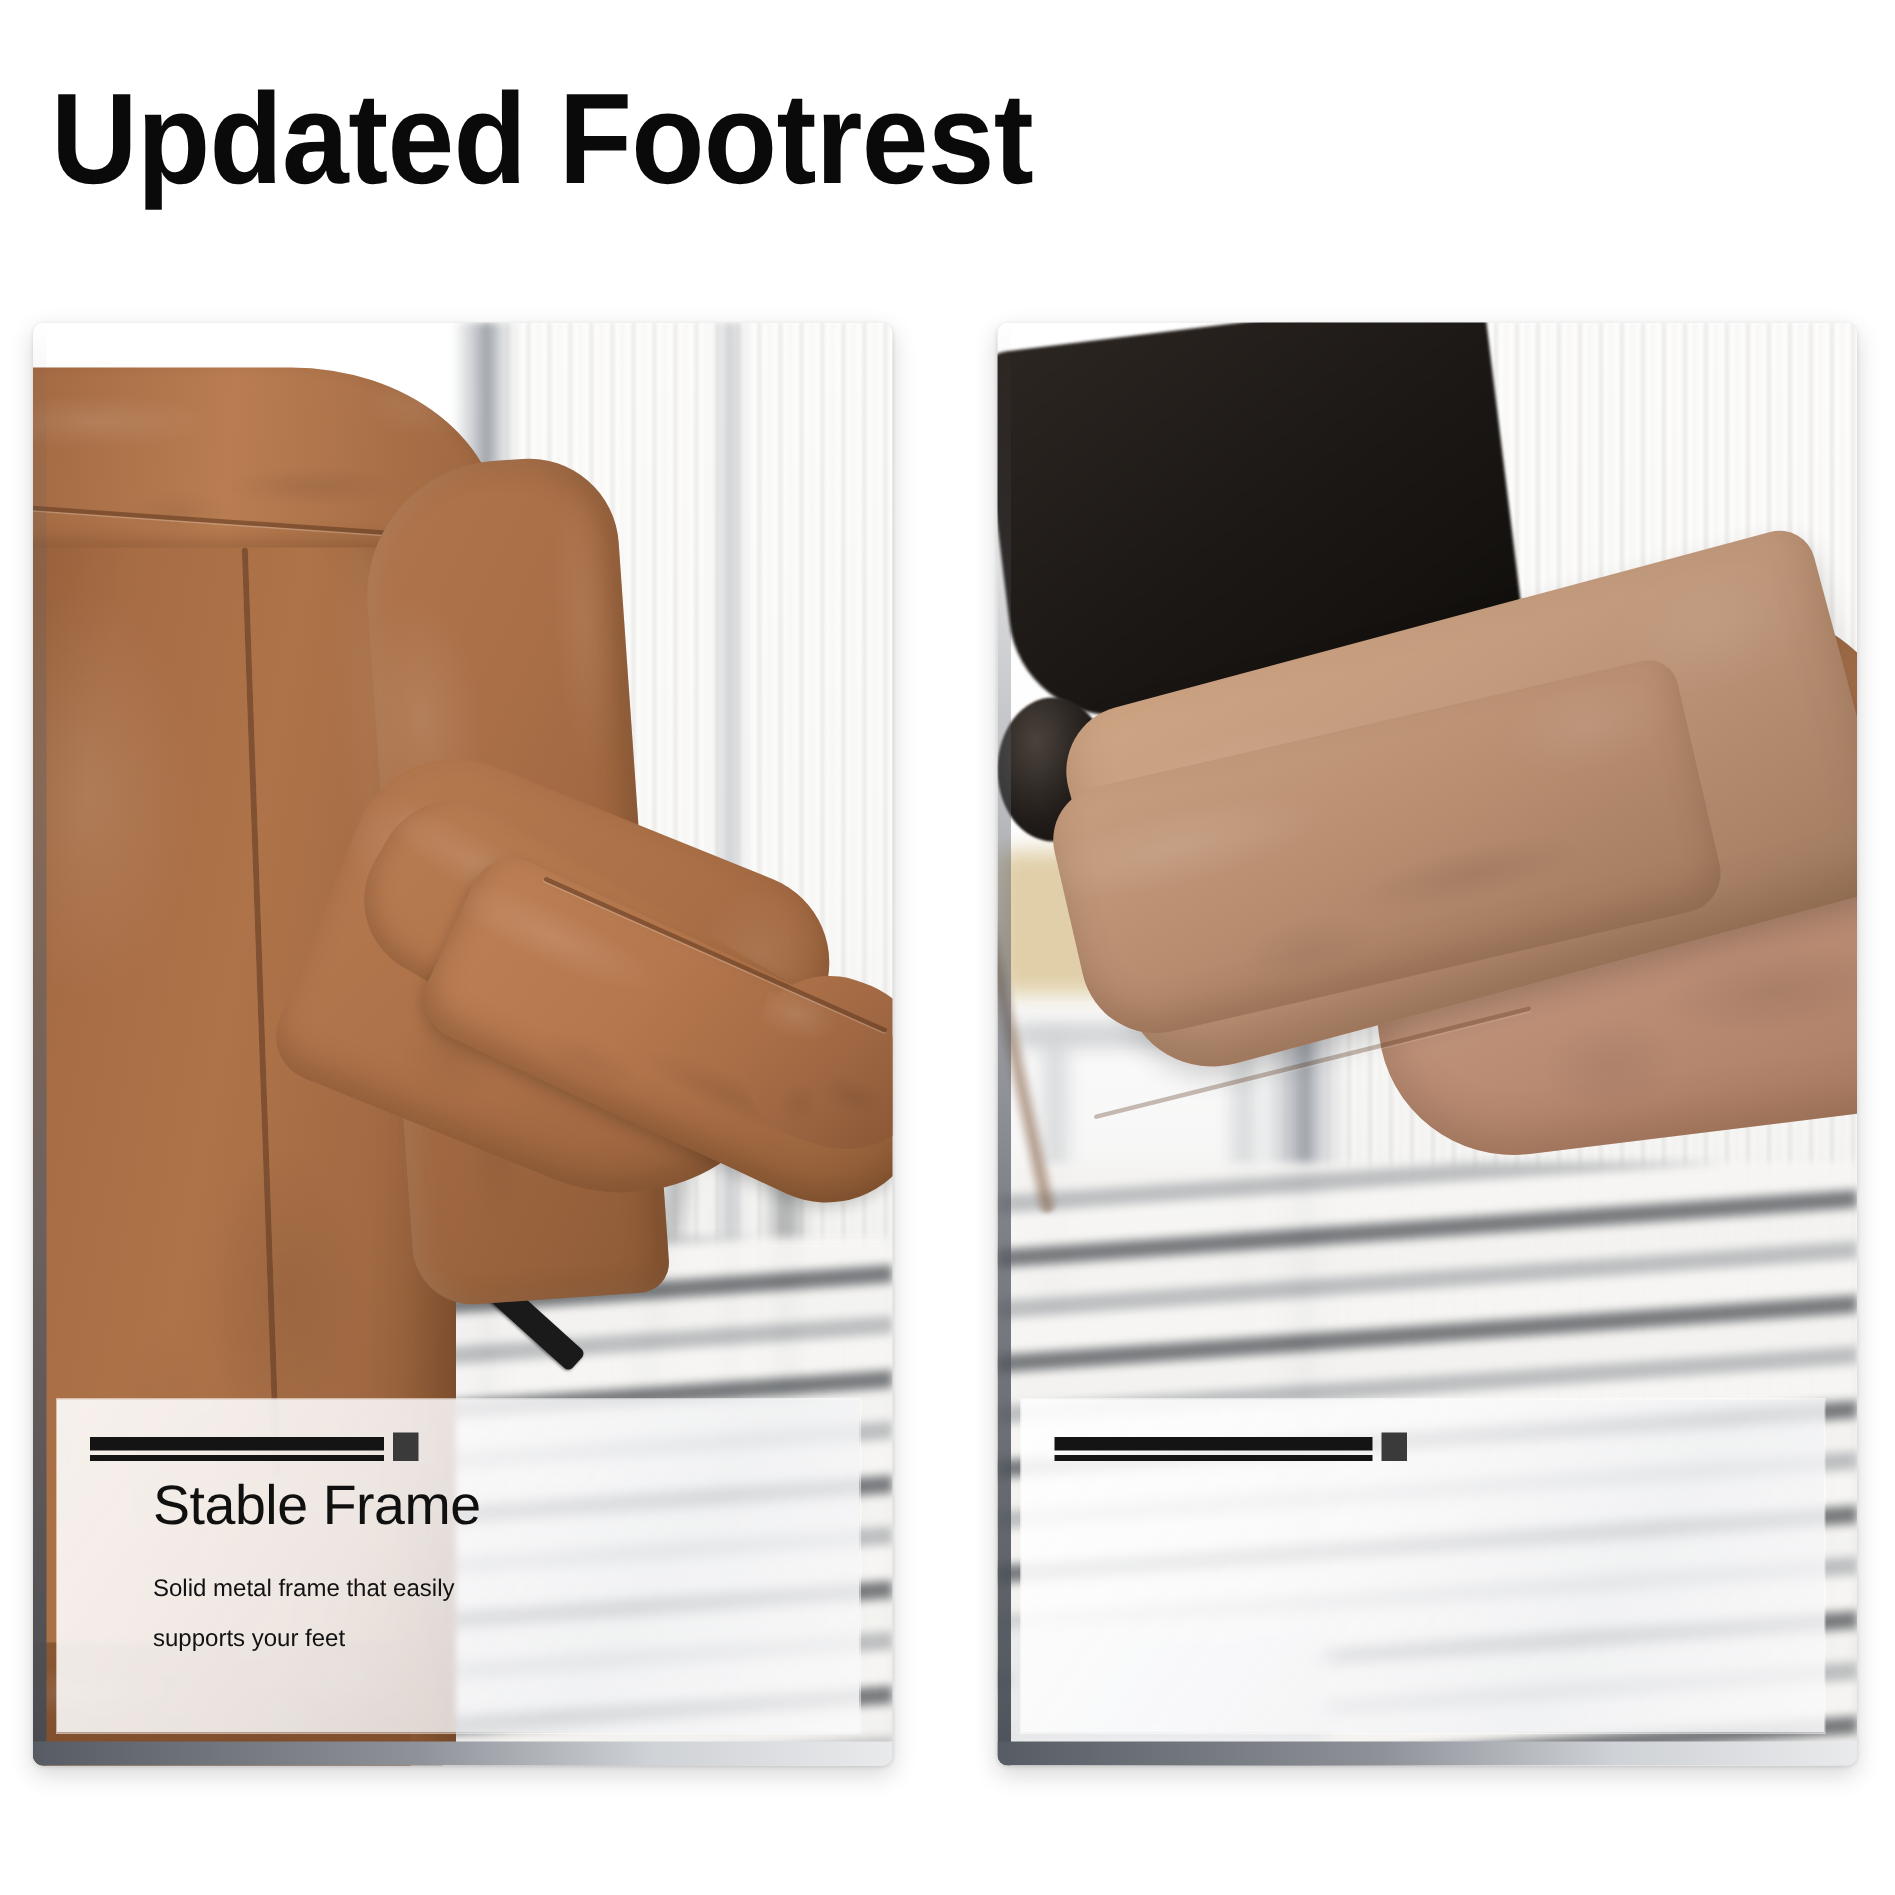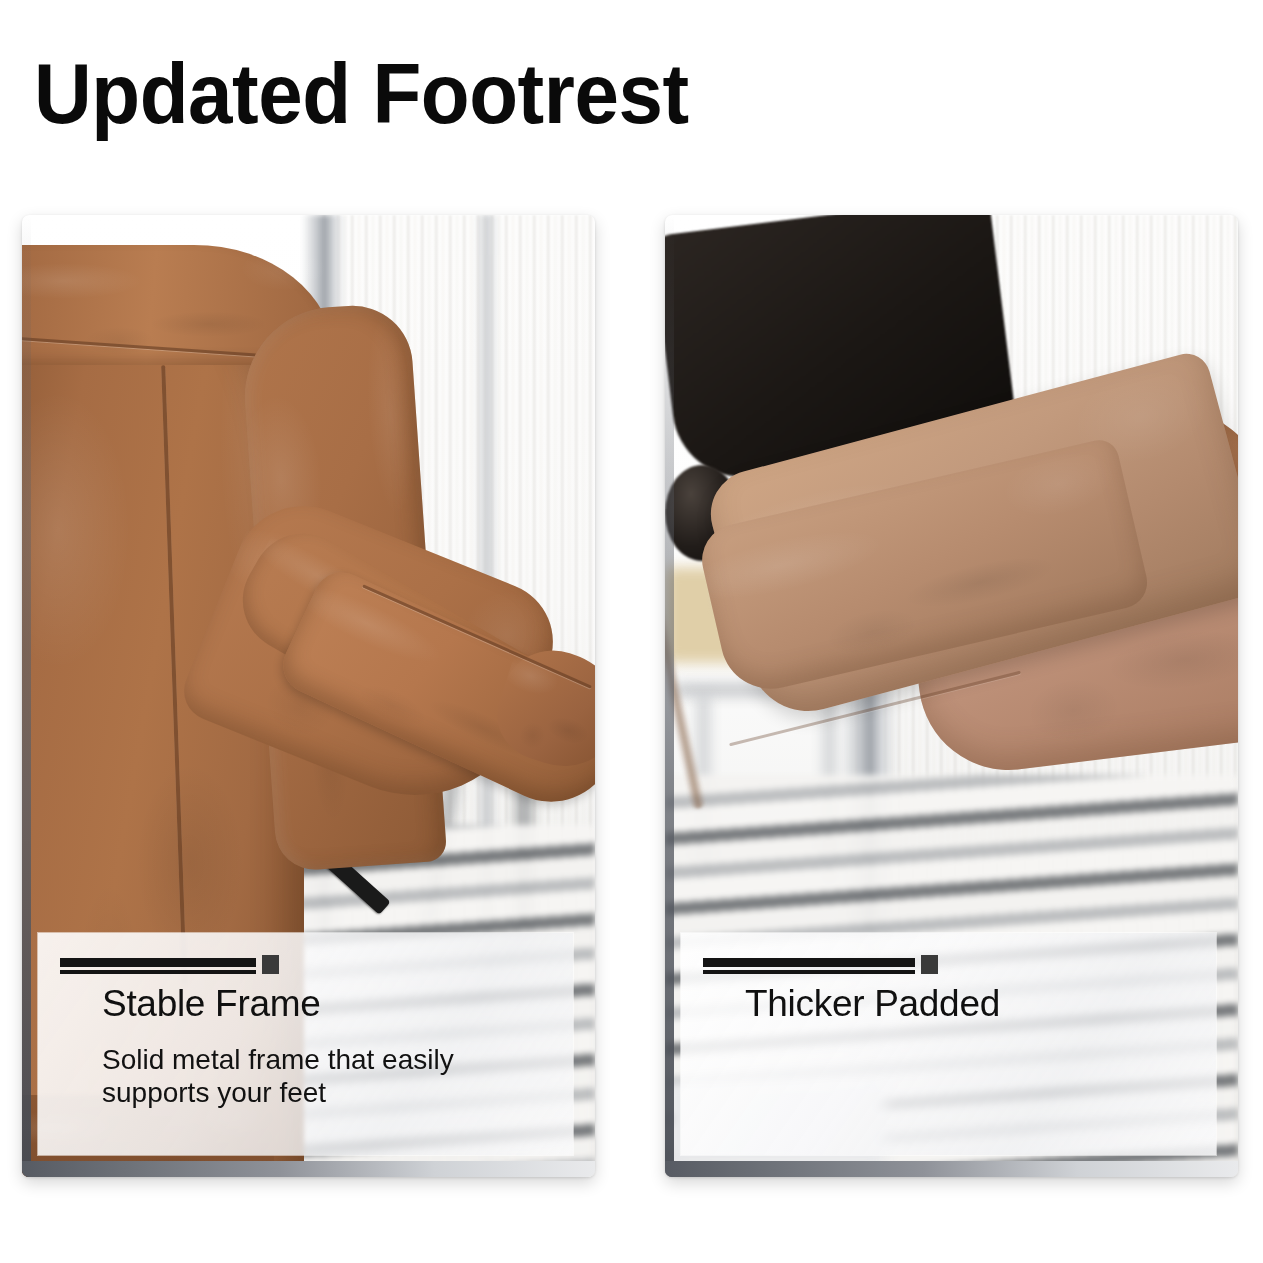--- a/index.html
+++ b/index.html
@@ -277,21 +277,21 @@
   .cap-bars .sq{width:17px;height:19px;background:#3a3a3a;}
 
   .cap-head{
     position:absolute;left:64px;top:52px;
     font-size:37px;font-weight:400;color:#101010;
     letter-spacing:-0.3px;line-height:1;
     white-space:nowrap;
   }
   .cap-body{
     position:absolute;left:64px;top:110px;
-    font-size:28px;font-weight:400;color:#121212;
+    font-size:16px;font-weight:400;color:#121212;
     line-height:33px;
     white-space:pre-line;
   }
 </style>
 </head>
 <body>
 
 <div class="page-title">Updated Footrest</div>
 
 <div class="panels">
@@ -425,17 +425,16 @@
     </div>
 
     <div class="caption">
       <div class="cap-bars">
         <div class="stack">
           <div class="b1" style="width:212px;"></div>
           <div class="b2" style="width:212px;"></div>
         </div>
         <div class="sq"></div>
       </div>
-      <div class="cap-head">Thicker Padded</div>
     </div>
   </div>
 
 </div>
 
 </body></html>

